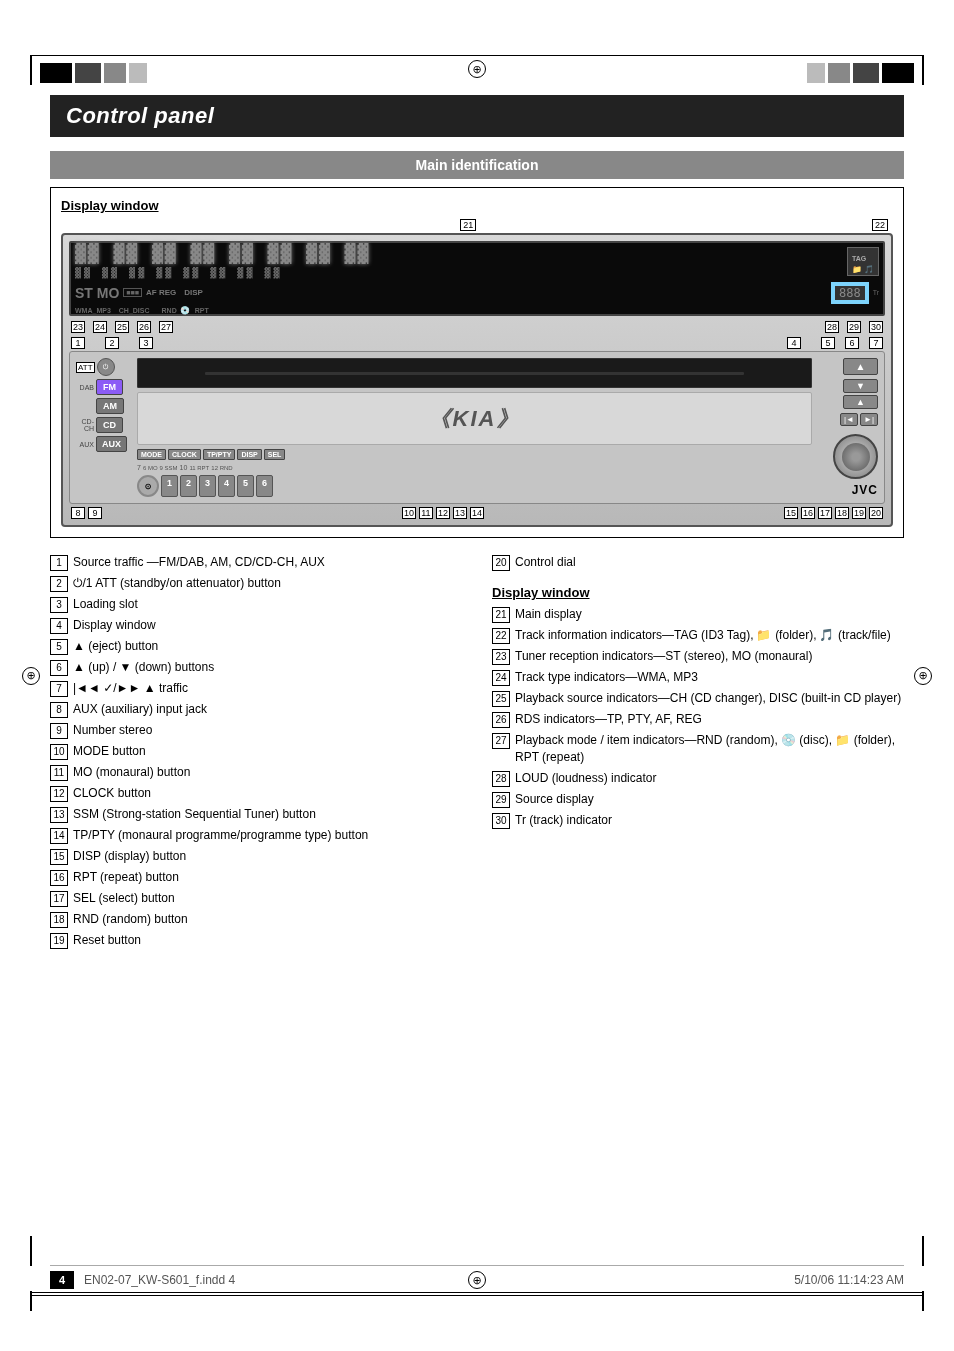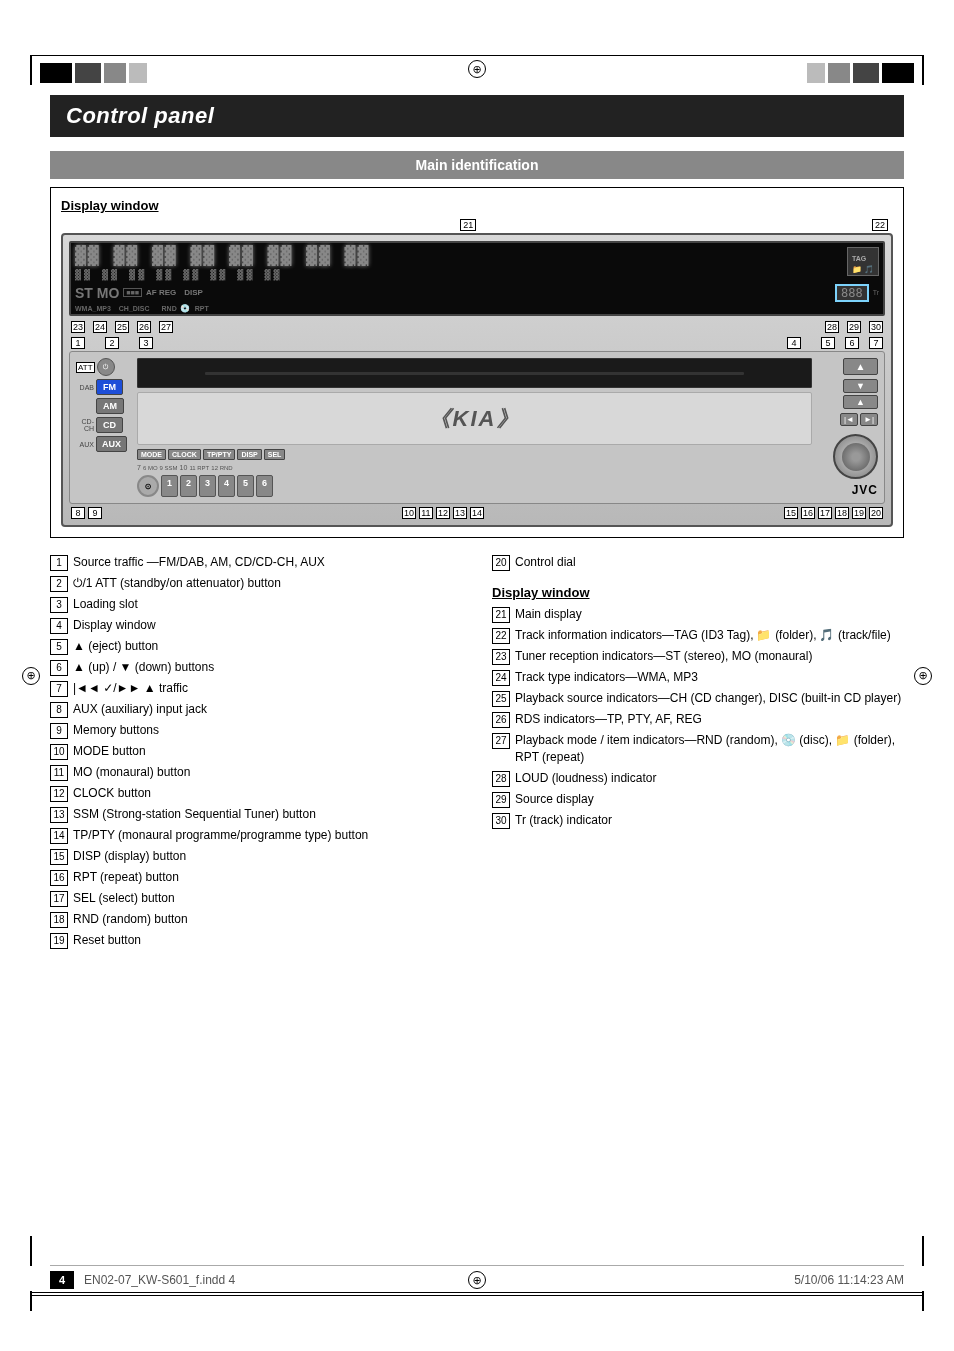--- a/index.html
+++ b/index.html
@@ -183,21 +183,21 @@
               </div>
               <div style="display:flex; gap:2px; align-items:center; margin-top:1px;">
                 <div style="color:#666; font-size:10px; font-family:monospace; letter-spacing:3px;">▓▓ ▓▓ ▓▓ ▓▓ ▓▓ ▓▓ ▓▓ ▓▓</div>
               </div>
 
               <div style="display:flex; gap:4px; align-items:center; margin-top:2px;">
                 <span style="color:#777; font-size:14px; font-weight:bold;">ST MO</span>
                 <span style="color:#666; font-size:7px; border:1px solid #555; padding:0 2px;">■■■</span>
                 <span style="color:#777; font-size:8px; font-weight:bold;">AF REG</span>
                 <span style="color:#777; font-size:8px; font-weight:bold; margin-left:4px;">DISP</span>
-                <div style="background:#333; color:#888; font-size:12px; font-family:monospace; padding:0 4px; margin-left:auto; border:2px solid #7dd3fc;">888</div>
+                <div style="background:#333; color:#888; font-size:12px; font-family:monospace; padding:0 4px; margin-left:auto; border:4px solid #7dd3fc;">888</div>
                 <span style="color:#666; font-size:7px;">Tr</span>
               </div>
               <div style="display:flex; gap:4px; align-items:center;">
                 <span style="color:#666; font-size:7px; font-weight:bold;">WMA_MP3</span>
                 <span style="color:#666; font-size:7px; font-weight:bold; margin-left:4px;">CH_DISC</span>
                 <span style="color:#666; font-size:7px; font-weight:bold; margin-left:8px;">RND</span>
                 <span style="color:#555; font-size:8px;">💿</span>
                 <span style="color:#666; font-size:7px; font-weight:bold;">RPT</span>
 
                 <div style="position:absolute; top:4px; right:4px; background:#333; border:1px solid #666; padding:1px 4px;">
@@ -247,21 +247,21 @@
             <div style="display:flex; flex-direction:column; gap:3px; min-width:55px;">
 
               <div style="display:flex; align-items:center; gap:2px; font-size:7px;">
                 <span style="border:1px solid #000; background:#fff; padding:0 1px; font-size:8px;">ATT</span>
                 <div style="background:#888; border:1px solid #555; border-radius:50%; width:18px; height:18px; display:flex; align-items:center; justify-content:center;">
                   <span style="color:#fff; font-size:7px;">⏻</span>
                 </div>
               </div>
               <div style="display:flex; align-items:center; gap:2px;">
                 <span style="color:#444; font-size:7px; width:18px; text-align:right;">DAB</span>
-                <div style="background:#1d4ed8; border:1px solid #444; border-radius:2px; padding:2px 6px; color:#fff; font-size:9px; font-weight:bold;">FM</div>
+                <div style="background:#8b5cf6; border:1px solid #444; border-radius:2px; padding:2px 6px; color:#fff; font-size:9px; font-weight:bold;">FM</div>
               </div>
               <div style="display:flex; align-items:center; gap:2px;">
                 <span style="color:#444; font-size:7px; width:18px;"></span>
                 <div style="background:#777; border:1px solid #444; border-radius:2px; padding:2px 6px; color:#fff; font-size:9px; font-weight:bold;">AM</div>
               </div>
               <div style="display:flex; align-items:center; gap:2px;">
                 <span style="color:#444; font-size:7px; width:18px; text-align:right;">CD-CH</span>
                 <div style="background:#777; border:1px solid #444; border-radius:2px; padding:2px 6px; color:#fff; font-size:9px; font-weight:bold;">CD</div>
               </div>
               <div style="display:flex; align-items:center; gap:2px;">
@@ -388,21 +388,21 @@
         <div class="parts-list-item">
           <div class="item-num">7</div>
           <div class="item-text">|◄◄ ✓/►► ▲ traffic</div>
         </div>
         <div class="parts-list-item">
           <div class="item-num">8</div>
           <div class="item-text">AUX (auxiliary) input jack</div>
         </div>
         <div class="parts-list-item">
           <div class="item-num">9</div>
-          <div class="item-text">Memory buttons</div>
+          <div class="item-text">Number stereo</div>
         </div>
         <div class="parts-list-item">
           <div class="item-num">10</div>
           <div class="item-text">MODE button</div>
         </div>
         <div class="parts-list-item">
           <div class="item-num">11</div>
           <div class="item-text">MO (monaural) button</div>
         </div>
         <div class="parts-list-item">

